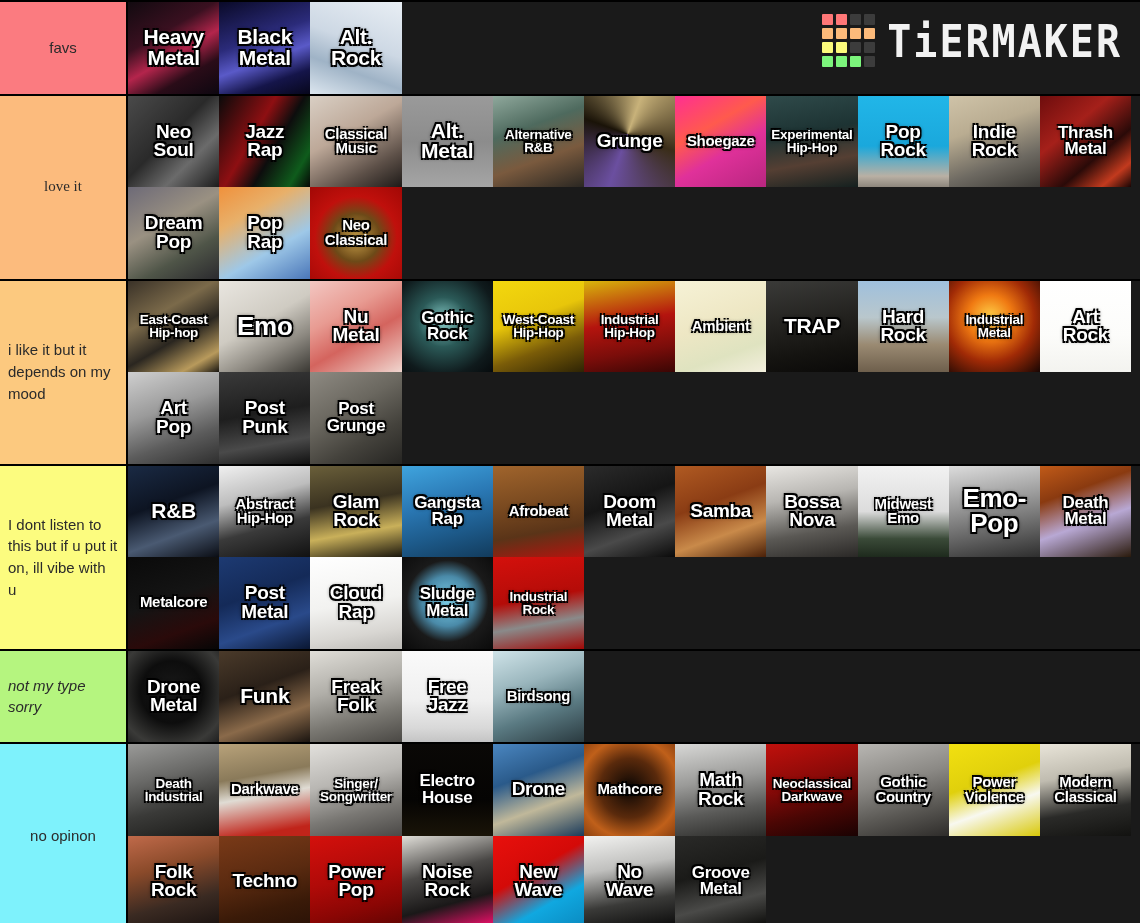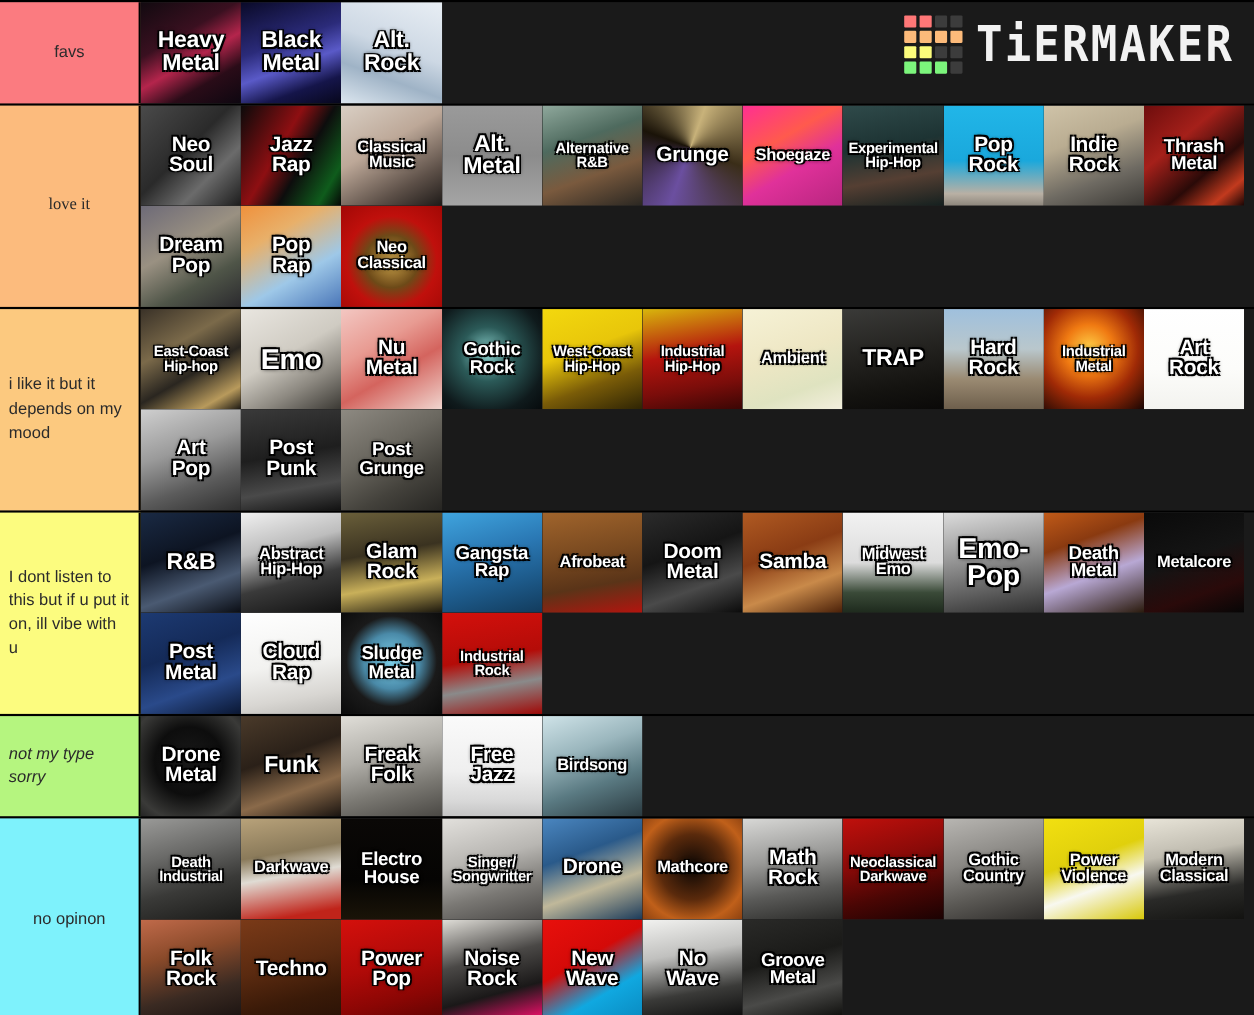--- a/index.html
+++ b/index.html
@@ -368,20 +368,27 @@
               <span class="l2">Metal</span>
             </div>
           </div>
           <div class="tile">
             <div class="art" style="background: linear-gradient(160deg, rgb(176, 90, 34) 0%, rgb(138, 60, 20) 40%, rgb(201, 138, 74) 70%, rgb(74, 32, 8) 100%);"></div>
             <div class="cap s2">
               <span class="l2">Samba</span>
             </div>
           </div>
           <div class="tile">
+            <div class="art" style="background: linear-gradient(170deg, rgb(232, 230, 226) 0%, rgb(184, 182, 178) 35%, rgb(90, 88, 84) 70%, rgb(42, 40, 38) 100%);"></div>
+            <div class="cap s2">
+              <span class="l2">Bossa</span>
+              <span class="l2">Nova</span>
+            </div>
+          </div>
+          <div class="tile">
             <div class="art" style="background: linear-gradient(rgb(242, 242, 242) 0%, rgb(220, 220, 220) 50%, rgb(58, 74, 56) 80%, rgb(30, 42, 29) 100%);"></div>
             <div class="cap s4">
               <span class="l2">Midwest</span>
               <span class="l2">Emo</span>
             </div>
           </div>
           <div class="tile">
             <div class="art" style="background: linear-gradient(170deg, rgb(220, 220, 220) 0%, rgb(154, 154, 154) 40%, rgb(92, 92, 92) 75%, rgb(46, 46, 46) 100%);"></div>
             <div class="cap s6">
               <span class="l2">Emo-</span>
@@ -479,31 +486,31 @@
               <span class="l2">Industrial</span>
             </div>
           </div>
           <div class="tile">
             <div class="art" style="background: linear-gradient(170deg, rgb(184, 162, 122) 0%, rgb(138, 122, 90) 35%, rgb(224, 220, 212) 55%, rgb(192, 36, 26) 90%);"></div>
             <div class="cap s4">
               <span class="l2">Darkwave</span>
             </div>
           </div>
           <div class="tile">
+            <div class="art" style="background: linear-gradient(165deg, rgb(226, 224, 220) 0%, rgb(184, 182, 178) 40%, rgb(122, 120, 116) 70%, rgb(74, 72, 70) 100%);"></div>
+            <div class="cap s5">
+              <span class="l2">Singer/</span>
+              <span class="l2">Songwritter</span>
+            </div>
+          </div>
+          <div class="tile">
             <div class="art" style="background: linear-gradient(rgb(10, 8, 6) 0%, rgb(5, 4, 3) 60%, rgb(26, 20, 8) 100%);"></div>
             <div class="cap s3">
               <span class="l2">Electro</span>
               <span class="l2">House</span>
-            </div>
-          </div>
-          <div class="tile">
-            <div class="art" style="background: linear-gradient(165deg, rgb(226, 224, 220) 0%, rgb(184, 182, 178) 40%, rgb(122, 120, 116) 70%, rgb(74, 72, 70) 100%);"></div>
-            <div class="cap s5">
-              <span class="l2">Singer/</span>
-              <span class="l2">Songwritter</span>
             </div>
           </div>
           <div class="tile">
             <div class="art" style="background: linear-gradient(160deg, rgb(74, 134, 192) 0%, rgb(42, 90, 138) 35%, rgb(192, 184, 154) 65%, rgb(26, 58, 90) 100%);"></div>
             <div class="cap s2">
               <span class="l2">Drone</span>
             </div>
           </div>
           <div class="tile">
             <div class="art" style="background: radial-gradient(circle at 50% 48%, rgb(10, 6, 4) 0%, rgb(90, 42, 12) 45%, rgb(192, 96, 26) 75%, rgb(138, 64, 16) 100%);"></div>

